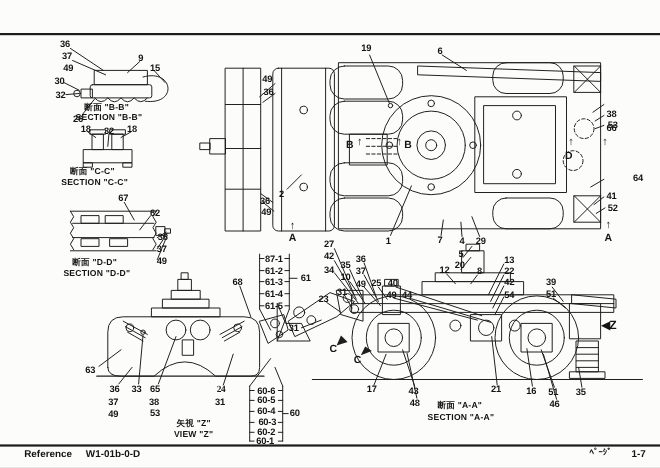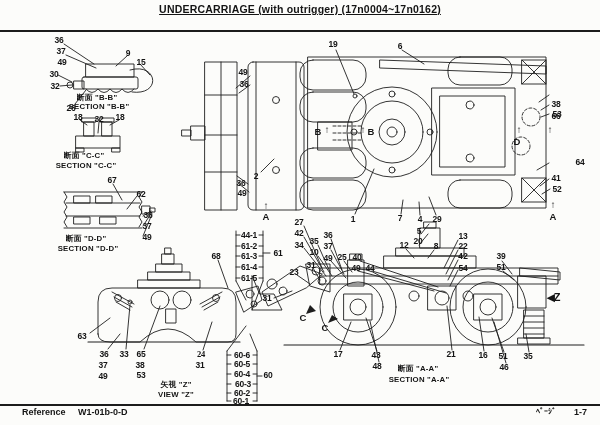--- a/index.html
+++ b/index.html
@@ -21,21 +21,20 @@
   .zmk{font-size:11px;font-weight:bold;letter-spacing:-1px;}
   .sec{font-size:7.8px;font-weight:bold;letter-spacing:.2px;}
   svg.art{position:absolute;left:0;top:0;}
 </style>
 </head>
 <body>
 
 <div class="page">
 
   <div class="hdr">
-    <div class="h2">UNDERCARRIAGE (with outrigger) (17n0004~17n0162)</div>
   </div>
   <div class="rule" style="top:30px;"></div>
 
   <svg class="art" width="600" height="425" viewBox="0 0 600 425">
     <g stroke="#1e1e1e" fill="none" stroke-width="0.9" stroke-linecap="round" stroke-linejoin="round">
 
       <g>
         <rect x="86" y="64" width="48" height="13"></rect>
         <rect x="82" y="77" width="56" height="12" rx="2"></rect>
         <path d="M86,89 q6,7 12,0 q6,7 12,0 q6,7 12,0 q6,7 12,0"></path>
@@ -230,21 +229,21 @@
       <span class="lbl num" style="left: 103px; top: 365px;">37</span>
       <span class="lbl num" style="left: 103px; top: 376px;">49</span>
       <span class="lbl num" style="left: 124px; top: 354px;">33</span>
       <span class="lbl num" style="left: 141px; top: 354px;">65</span>
       <span class="lbl num" style="left: 140px; top: 365px;">38</span>
       <span class="lbl num" style="left: 141px; top: 375px;">53</span>
       <span class="lbl num" style="left: 201px; top: 354px; font-family: Liberation Serif, serif;">24</span>
       <span class="lbl num" style="left: 200px; top: 365px;">31</span>
       <span class="lbl sec" style="left: 176px; top: 385px;">矢視 "Z"</span>
       <span class="lbl sec" style="left: 176px; top: 395px;">VIEW "Z"</span>
-      <span class="lbl num" style="left: 249px; top: 235px;">44-1</span>
+      <span class="lbl num" style="left: 249px; top: 235px;">87-1</span>
       <span class="lbl num" style="left: 249px; top: 246px;">61-2</span>
       <span class="lbl num" style="left: 249px; top: 256px;">61-3</span>
       <span class="lbl num" style="left: 249px; top: 267px;">61-4</span>
       <span class="lbl num" style="left: 249px; top: 278px;">61-5</span>
       <span class="lbl num" style="left: 278px; top: 253px;">61</span>
       <span class="lbl num" style="left: 242px; top: 355px;">60-6</span>
       <span class="lbl num" style="left: 242px; top: 364px;">60-5</span>
       <span class="lbl num" style="left: 242px; top: 374px;">60-4</span>
       <span class="lbl num" style="left: 243px; top: 384px;">60-3</span>
       <span class="lbl num" style="left: 242px; top: 393px;">60-2</span>

